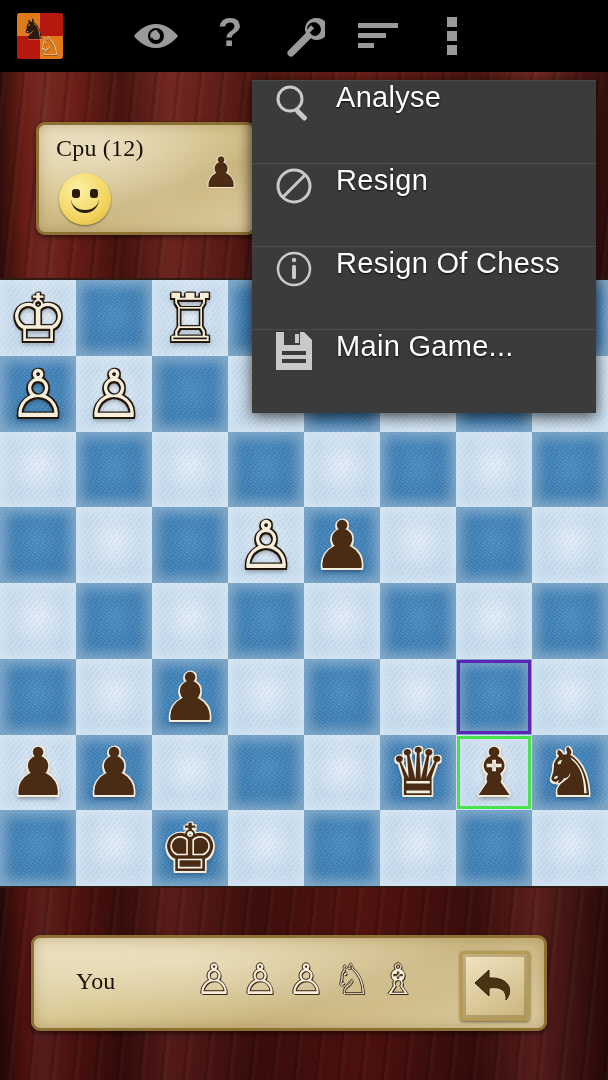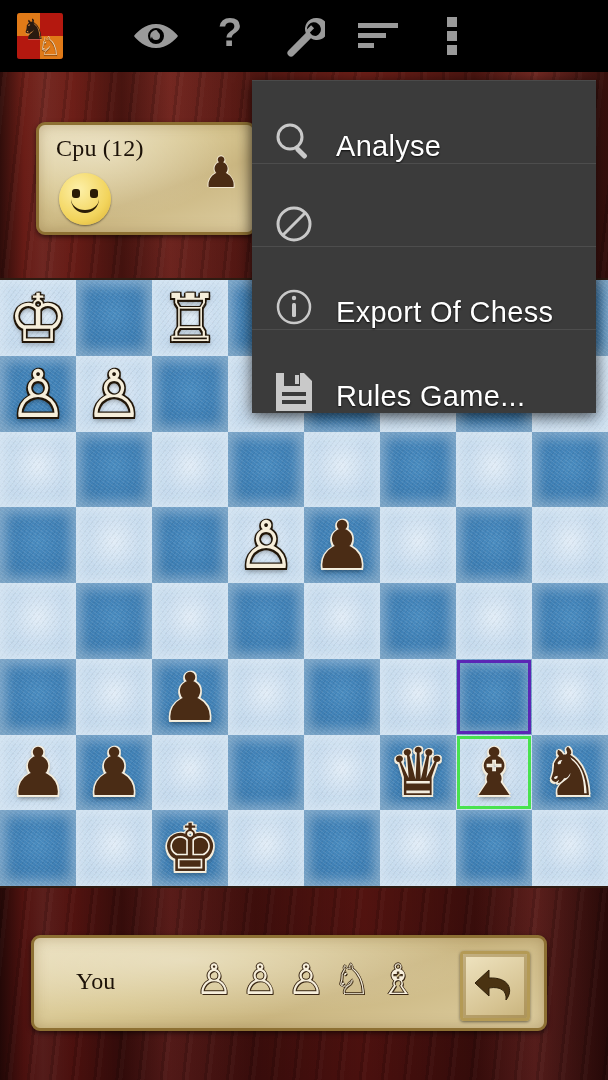--- a/index.html
+++ b/index.html
@@ -161,21 +161,21 @@
   .pc.b{ color:#4a2c15; text-shadow:0 0 2px #fff, 1.5px 1.5px 0 #f2ead6, -1.5px 0 0 #f2ead6, 0 -1.5px 0 #f2ead6, 1.5px -1.5px 0 #f2ead6, -1.5px 1.5px 0 #f2ead6, 0 3px 5px rgba(0,0,0,.45); }
 
   
   .menu{
     position:absolute; left:252px; top:80px; width:344px;
     background:#3b3b3b; z-index:60;
     box-shadow:0 3px 14px rgba(0,0,0,.7);
     border-top:1px solid #4a4a4a;
   }
   .mi{
-    position:relative; height:83px; display:flex; align-items:flex-end;
+    position:relative; height:83px; display:flex; align-items:flex-start;
     border-bottom:1px solid #4d4d4d;
   }
   .mi:last-child{ border-bottom:none; }
   .mi .mi-ic{ width:84px; display:flex; align-items:center; justify-content:center; }
   .mi .mi-ic svg{ display:block; }
   .mi-label{
     color:#ffffff; font-size:29px; font-weight:400; letter-spacing:.3px;
     text-shadow:0 1px 2px rgba(0,0,0,.85);
   }
 </style>
@@ -384,38 +384,39 @@
         </div>
         <div class="mi-label">Analyse</div>
       </div>
       <div class="mi">
         <div class="mi-ic">
           <svg width="44" height="44" viewBox="0 0 44 44">
             <circle cx="22" cy="22" r="16" fill="none" stroke="#c9c9c9" stroke-width="3"></circle>
             <line x1="11" y1="33" x2="33" y2="11" stroke="#c9c9c9" stroke-width="3"></line>
           </svg>
         </div>
+        <div class="mi-label">Resign</div>
       </div>
       <div class="mi">
         <div class="mi-ic">
           <svg width="44" height="44" viewBox="0 0 44 44">
             <circle cx="22" cy="22" r="16" fill="none" stroke="#c9c9c9" stroke-width="2.5"></circle>
             <circle cx="22" cy="13" r="2.2" fill="#c9c9c9"></circle>
             <rect x="20" y="18" width="4" height="14" rx="1.5" fill="#c9c9c9"></rect>
           </svg>
         </div>
-        <div class="mi-label">Export Of Chess</div>
+        <div class="mi-label">Resign Of Chess</div>
       </div>
       <div class="mi">
         <div class="mi-ic">
           <svg width="40" height="42" viewBox="0 0 40 42">
             <path d="M2 2 h28 l8 8 v30 h-36 z" fill="#c9c9c9"></path>
             <rect x="10" y="2" width="16" height="13" fill="#3b3b3b"></rect>
             <rect x="21" y="4" width="4" height="9" fill="#c9c9c9"></rect>
             <rect x="8" y="21" width="24" height="4" fill="#3b3b3b"></rect>
             <rect x="8" y="29" width="24" height="4" fill="#3b3b3b"></rect>
           </svg>
         </div>
-        <div class="mi-label">Rules Game...</div>
+        <div class="mi-label">Main Game...</div>
       </div>
     </div>
 
 </div>
 
 </body></html>

